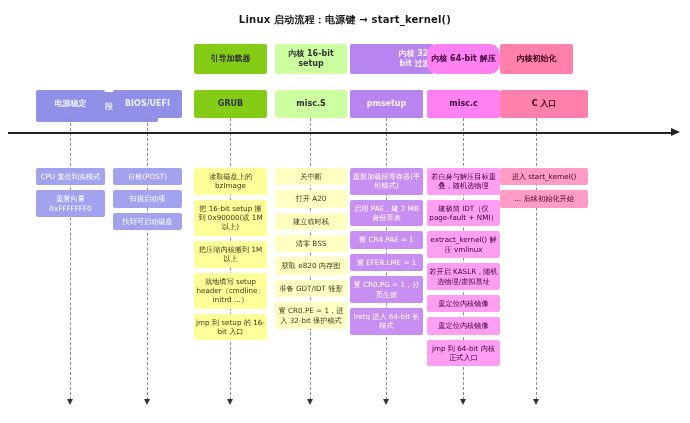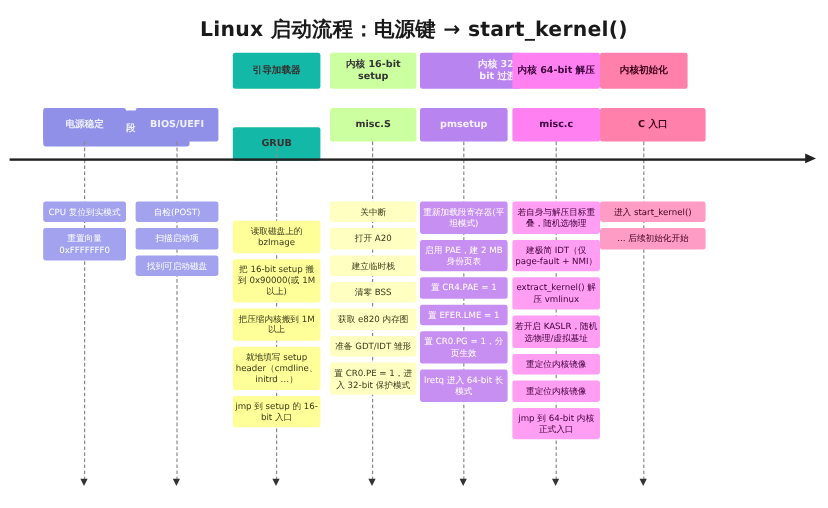--- a/index.html
+++ b/index.html
@@ -1,46 +1,46 @@
 <!DOCTYPE html>
 <html><head>
 <meta charset="utf-8">
 <style>
   html,body{margin:0;padding:0;background:#fff;}
   #canvas{position:relative;width:690px;height:423px;background:#ffffff;overflow:hidden;
           font-family:"DejaVu Sans","Liberation Sans",sans-serif;}
   .title{position:absolute;top:13px;left:0;width:690px;text-align:center;
-         font-size:17px;font-weight:bold;color:#1a1a1a;letter-spacing:.2px;}
+         font-size:10px;font-weight:bold;color:#1a1a1a;letter-spacing:.2px;}
   .phase,.lane{position:absolute;display:flex;align-items:center;justify-content:center;
          text-align:center;font-size:8px;font-weight:bold;border-radius:2px;
          box-sizing:border-box;line-height:1.2;}
   .phase{top:44px;height:30px;}
   .lane{top:90px;height:28px;}
   
   .t-purple{background:#9090e8;color:#eef;}
-  .t-yellow{background:#14b8a6;color:#333;}
+  .t-yellow{background:#84cc16;color:#333;}
   .t-green{background:#ccff9f;color:#333;}
   .t-violet{background:#b884f0;color:#f6efff;}
   .t-magenta{background:#ff80f0;color:#3c003c;}
   .t-pink{background:#ff80ab;color:#3c0019;}
   
   .s-purple{background:#a2a2ee;color:#ffffff;}
   .s-yellow{background:#ffff99;color:#3a3a1a;}
   .s-paleyellow{background:#ffffc2;color:#3a3a1a;}
   .s-violet{background:#c78ff2;color:#ffffff;}
   .s-magenta{background:#ff9ef2;color:#40003c;}
   .s-pink{background:#ff9cc6;color:#40001c;}
   
   .c0{left:36px;width:69px;}  .c1{left:113px;width:69px;}
-  .c2{left:194px;width:73px;margin-top:16px;} .c3{left:275px;width:72px;}
+  .c2{left:194px;width:73px;} .c3{left:275px;width:72px;}
   .c4{left:350px;width:73px;} .c5{left:427px;width:73px;}
   .c6{left:500px;width:88px;}
   .p0{left:36px;width:122px;margin-top:48px;} .p1{left:194px;width:73px;}
   .p2{left:275px;width:72px;} .p3{left:350px;width:84px;padding-left:46px;}
-  .p4{left:427px;width:73px;} .p5{left:500px;width:73px;}
+  .p4{left:427px;width:73px;border-radius:10px;} .p5{left:500px;width:73px;}
   
   .col{position:absolute;top:168px;display:flex;flex-direction:column;gap:5px;z-index:2;}
   .step{border-radius:2px;padding:4px 2px;font-size:7.2px;line-height:1.3;
         text-align:center;min-height:11px;display:flex;align-items:center;
         justify-content:center;box-sizing:border-box;}
   
   .dash{position:absolute;top:118px;height:282px;width:0;
         border-left:1px dashed #8a8a8a;z-index:1;}
   .dash-head{position:absolute;top:399px;width:0;height:0;z-index:1;
         border-left:3px solid transparent;border-right:3px solid transparent;

